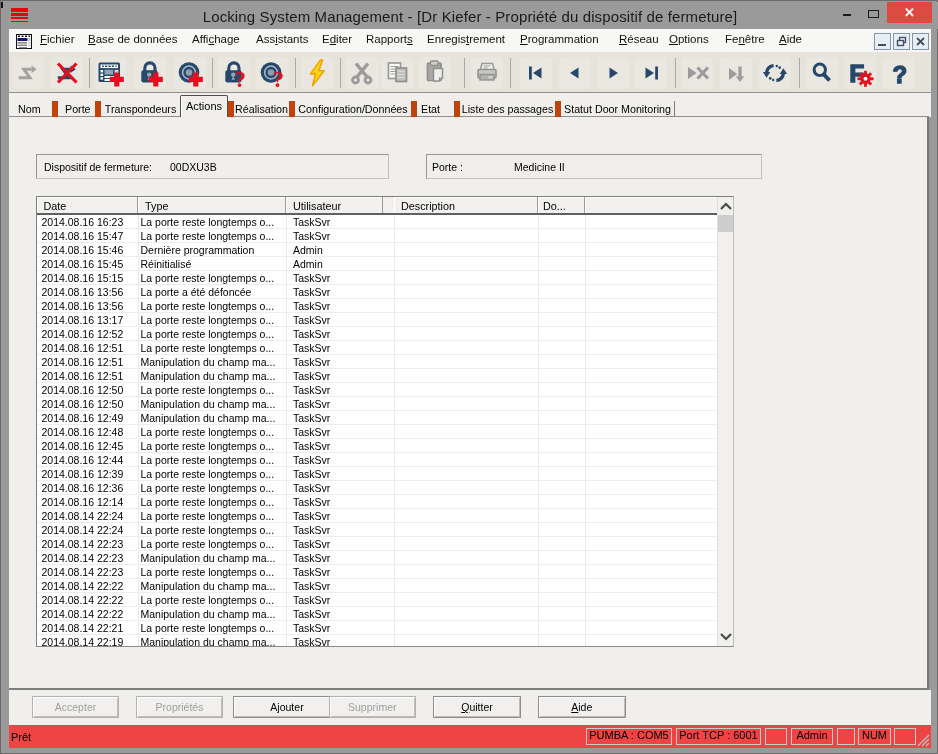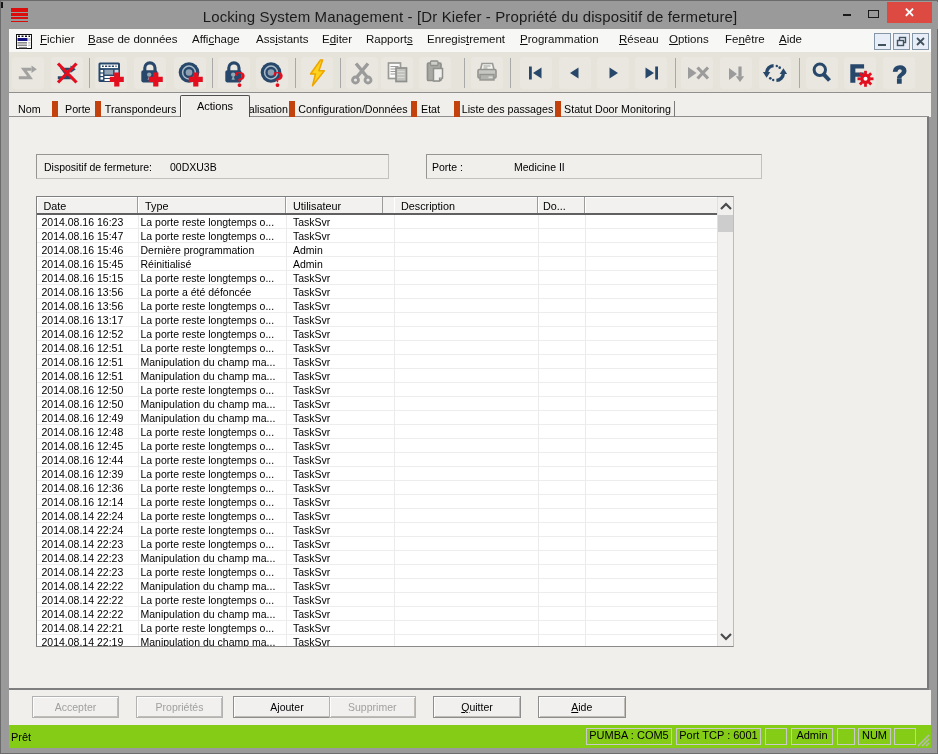--- a/index.html
+++ b/index.html
@@ -44,21 +44,21 @@
 .c1{left:5px;}.c2{left:104px;}.c3{left:256.5px;}
 
 .gv{position:absolute;top:18px;height:431px;width:1px;background:#ebebeb;}
 
 #sbar{position:absolute;right:0px;top:0px;width:16.5px;height:449px;background:#f1f0ef;border-left:1px solid #e0e0e0;}
 #sthumb{position:absolute;left:0.5px;top:18px;width:15px;height:17px;background:#cdcdcd;}
 
 .wbtn{position:absolute;height:22px;background:#f1f0ee;border:1px solid #8d8d8d;box-shadow:inset 1px 1px 0 #fdfdfd, inset -1px -1px 0 #bfbdb6;font-size:10.5px;text-align:center;line-height:20px;color:#000;}
 .wbtn.dis{color:#9f9f9f;border-color:#b2b2b2;}
 
-#status{position:absolute;left:8px;top:724px;width:922px;height:23px;background:#84cc16;font-size:11px;color:#000;}
+#status{position:absolute;left:8px;top:724px;width:922px;height:23px;background:#ef4444;font-size:11px;color:#000;}
 .pan{position:absolute;top:3px;height:17px;border:1px solid #c9c9c9;text-align:center;}
 </style></head>
 <body>
 <div id="win">
  <div id="title">
   <div class="txt">Locking System Management - [Dr Kiefer - Propriété du dispositif de fermeture]</div>
   <div id="appicon">
         <div style="top:0;height:4px"></div>
         <div style="top:5px;height:3px"></div>
         <div style="top:9px;height:2px"></div>
@@ -292,21 +292,21 @@
  <div id="page">
   <div id="tabline"></div>
   <div class="tab first" style="left:3px;width:40px;text-align:left;padding-left:6px;">Nom</div>
 <div class="tab" style="left:43px;width:43px;text-align:left;padding-left:7px;">Porte</div>
 <div class="tab" style="left:86px;width:85px;">Transpondeurs</div>
 <div class="tab" style="left:219px;width:61px;">Réalisation</div>
 <div class="tab" style="left:280px;width:122px;">Configuration/Données</div>
 <div class="tab" style="left:402px;width:43px;text-align:left;padding-left:4px;">Etat</div>
 <div class="tab" style="left:445px;width:101px;">Liste des passages</div>
 <div class="tab" style="left:546px;width:120px;border-right:1px solid #7b7b7b;text-align:center;">Statut Door Monitoring</div>
-<div id="tabsel" style="left:171px;width:70px;">Actions</div>
+<div id="tabsel" style="left:171px;width:48px;">Actions</div>
   <div class="gbox" style="left:27px;top:61px;width:353px;">
         <span style="left:7px">Dispositif de fermeture:</span>
         <span style="left:133px">00DXU3B</span>
       </div>
   <div class="gbox" style="left:388px;top:61px;width:336px;margin-left:29px;">
         <span style="left:5px">Porte :</span>
         <span style="left:87px">Medicine II</span>
       </div>
   <div id="tbl">
     <div id="thead">

